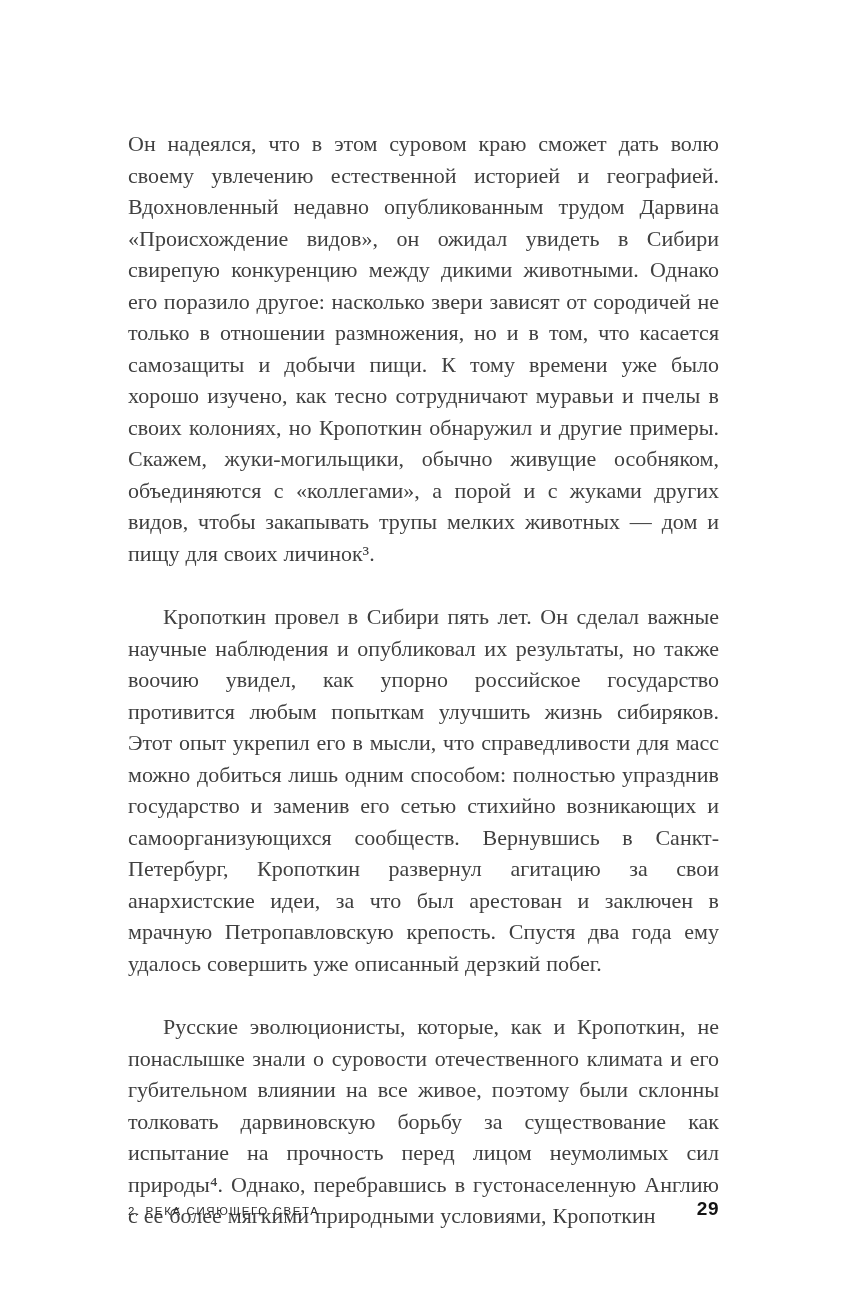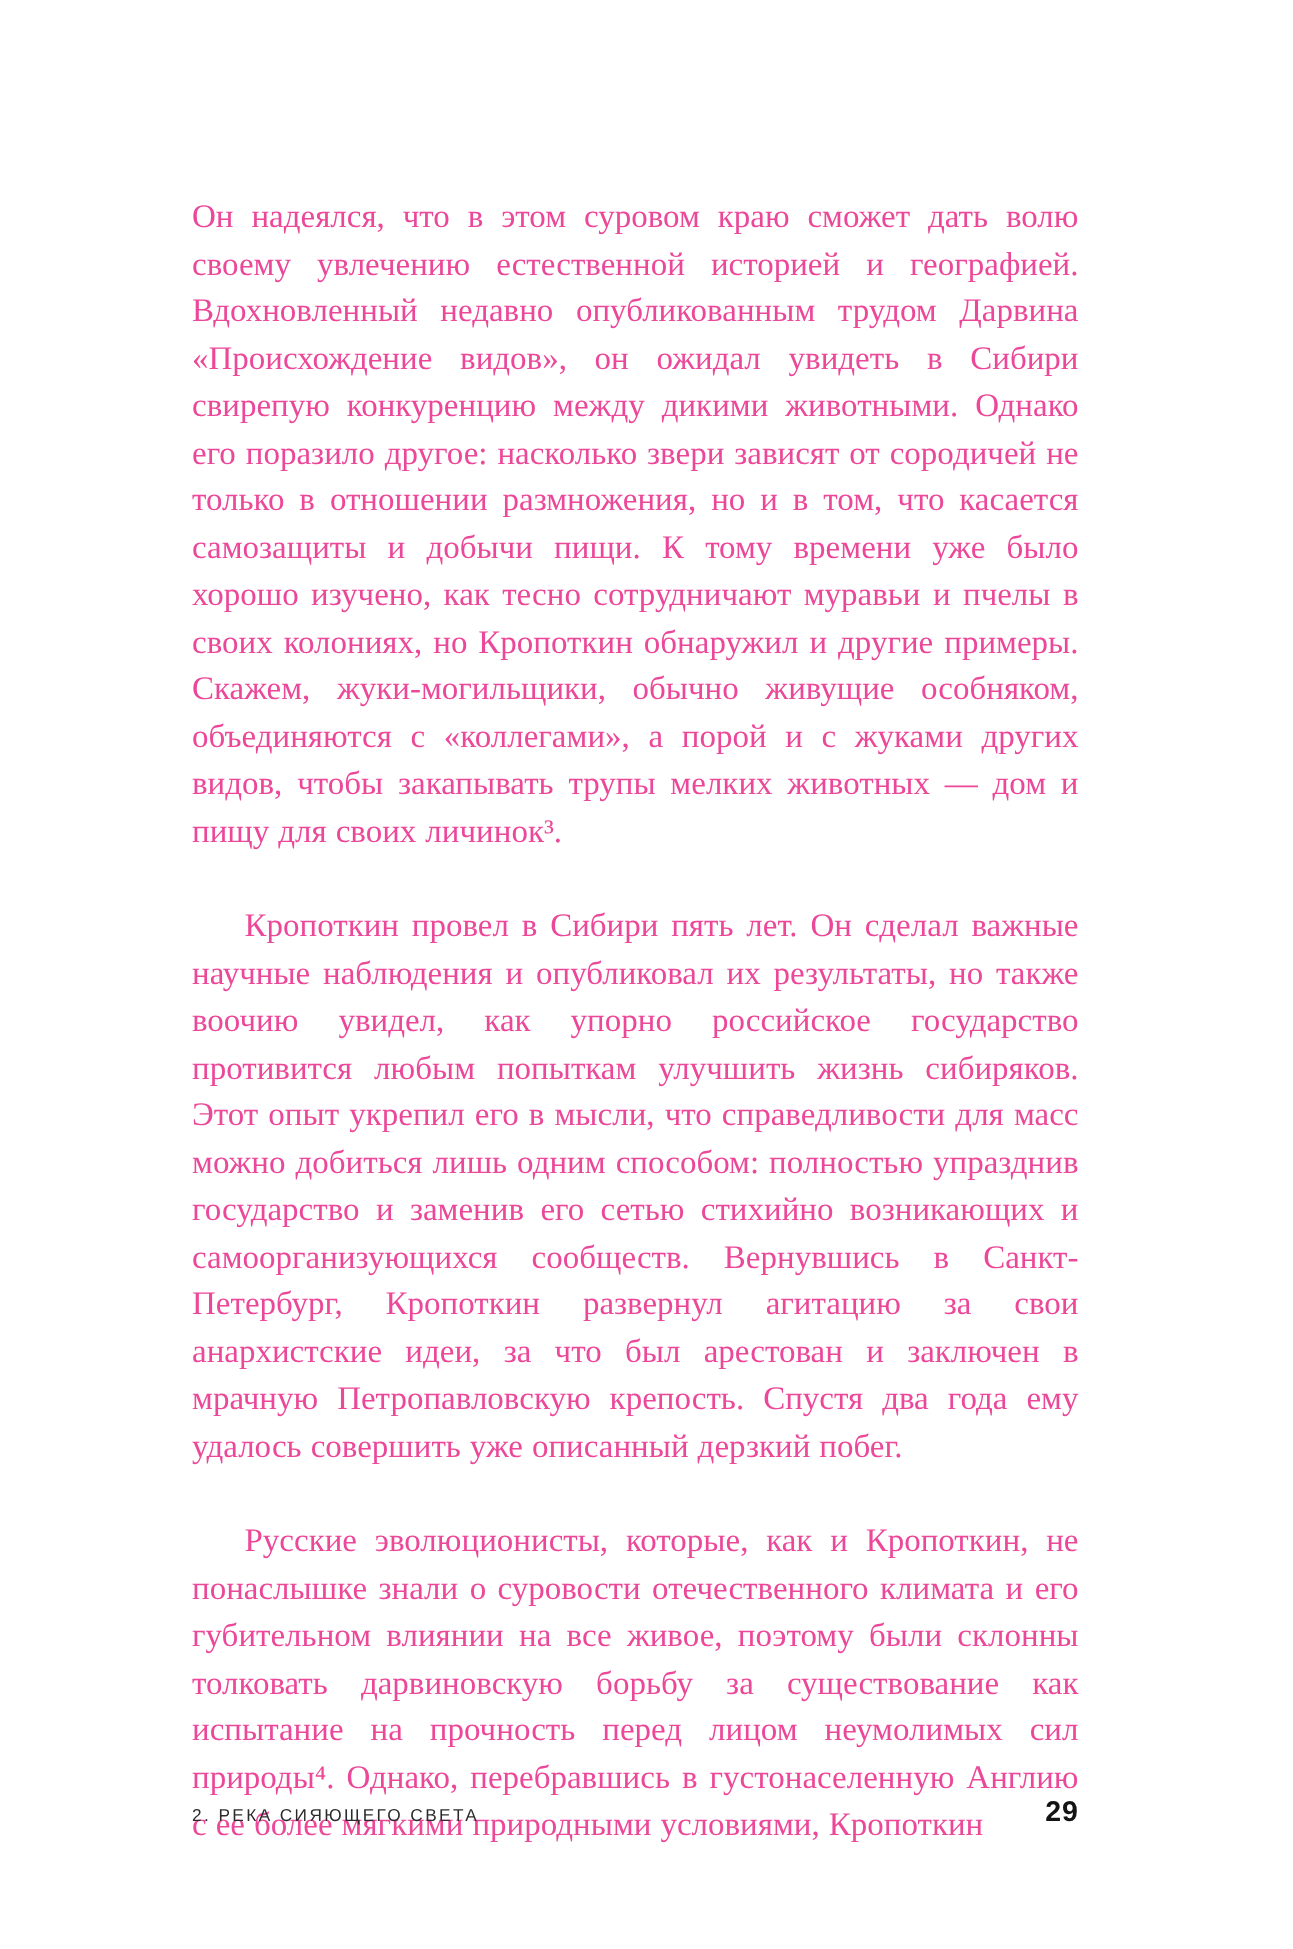--- a/index.html
+++ b/index.html
@@ -25,21 +25,21 @@
     position: absolute;
     left: 128px;
     top: 128px;
     width: 591px;
   }
   .para {
     margin: 0;
     font-size: 22px;
     line-height: 31.5px;
     text-align: justify;
-    color: #ec4899;
+    color: #404040;
     hyphens: auto;
     -webkit-hyphens: auto;
     word-spacing: 0.5px;
   }
   .para.indented {
     text-indent: 35px;
     margin-top: 32px;
   }
   .footer {
     position: absolute;

